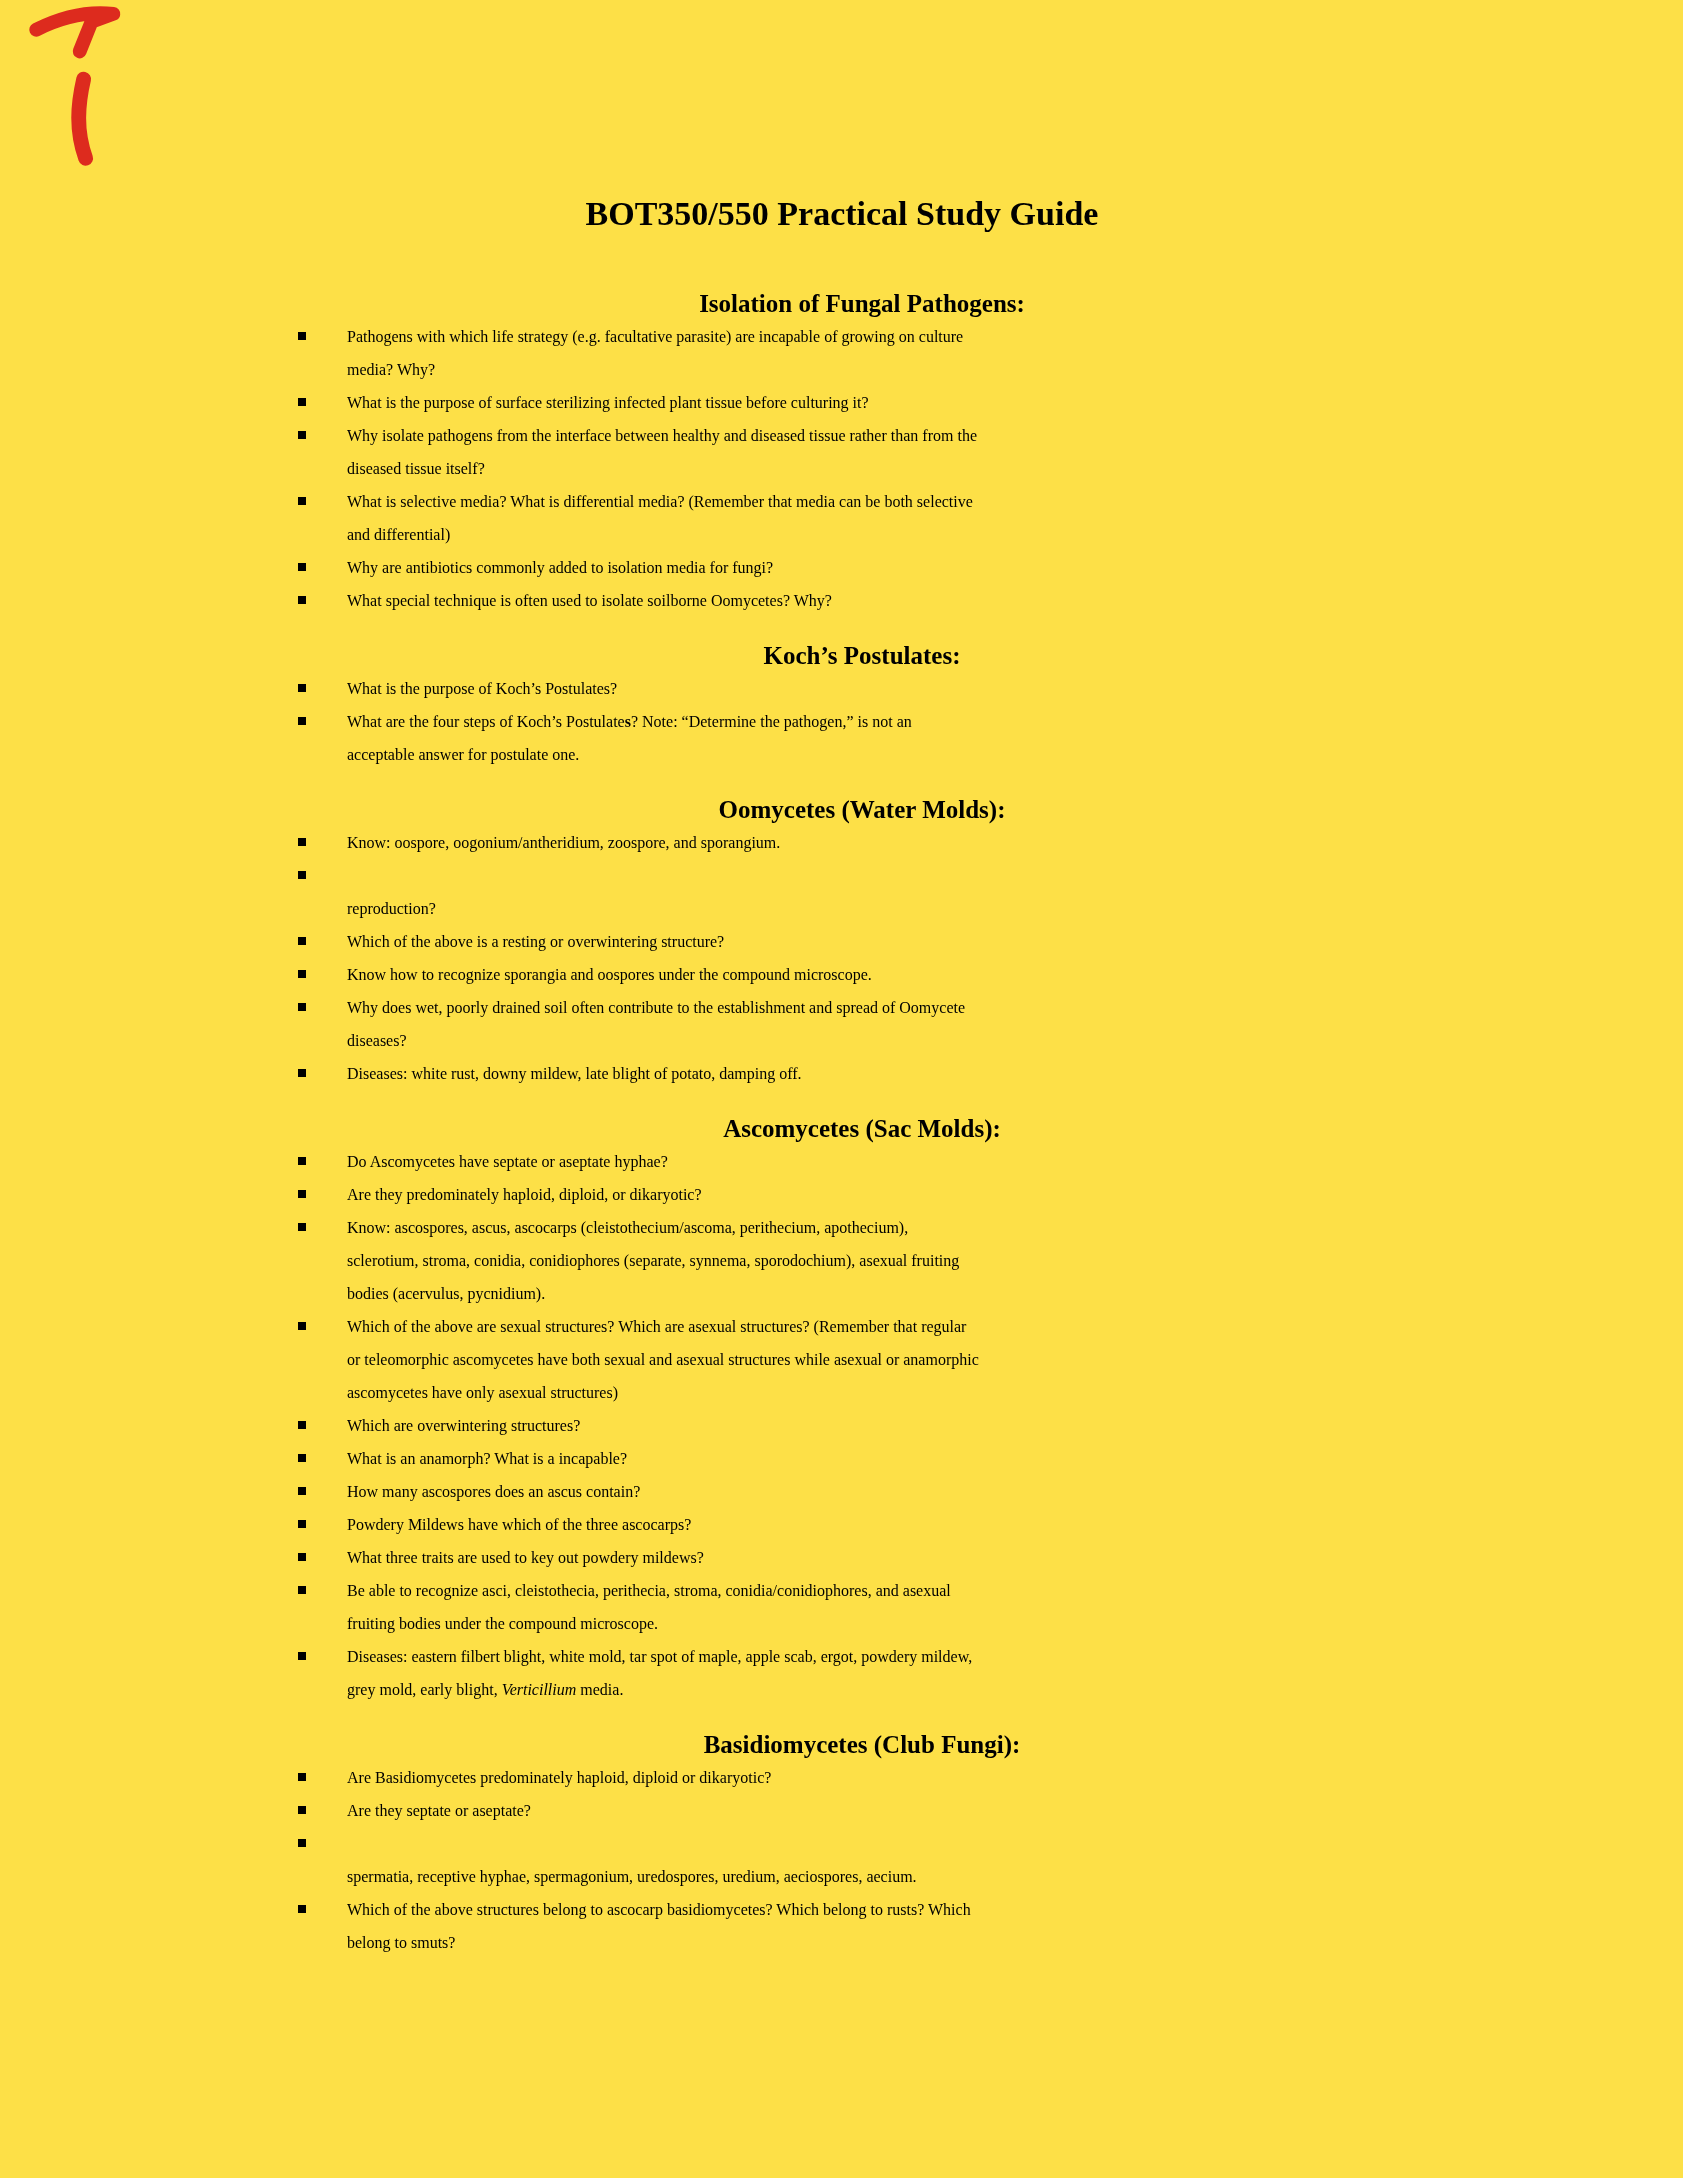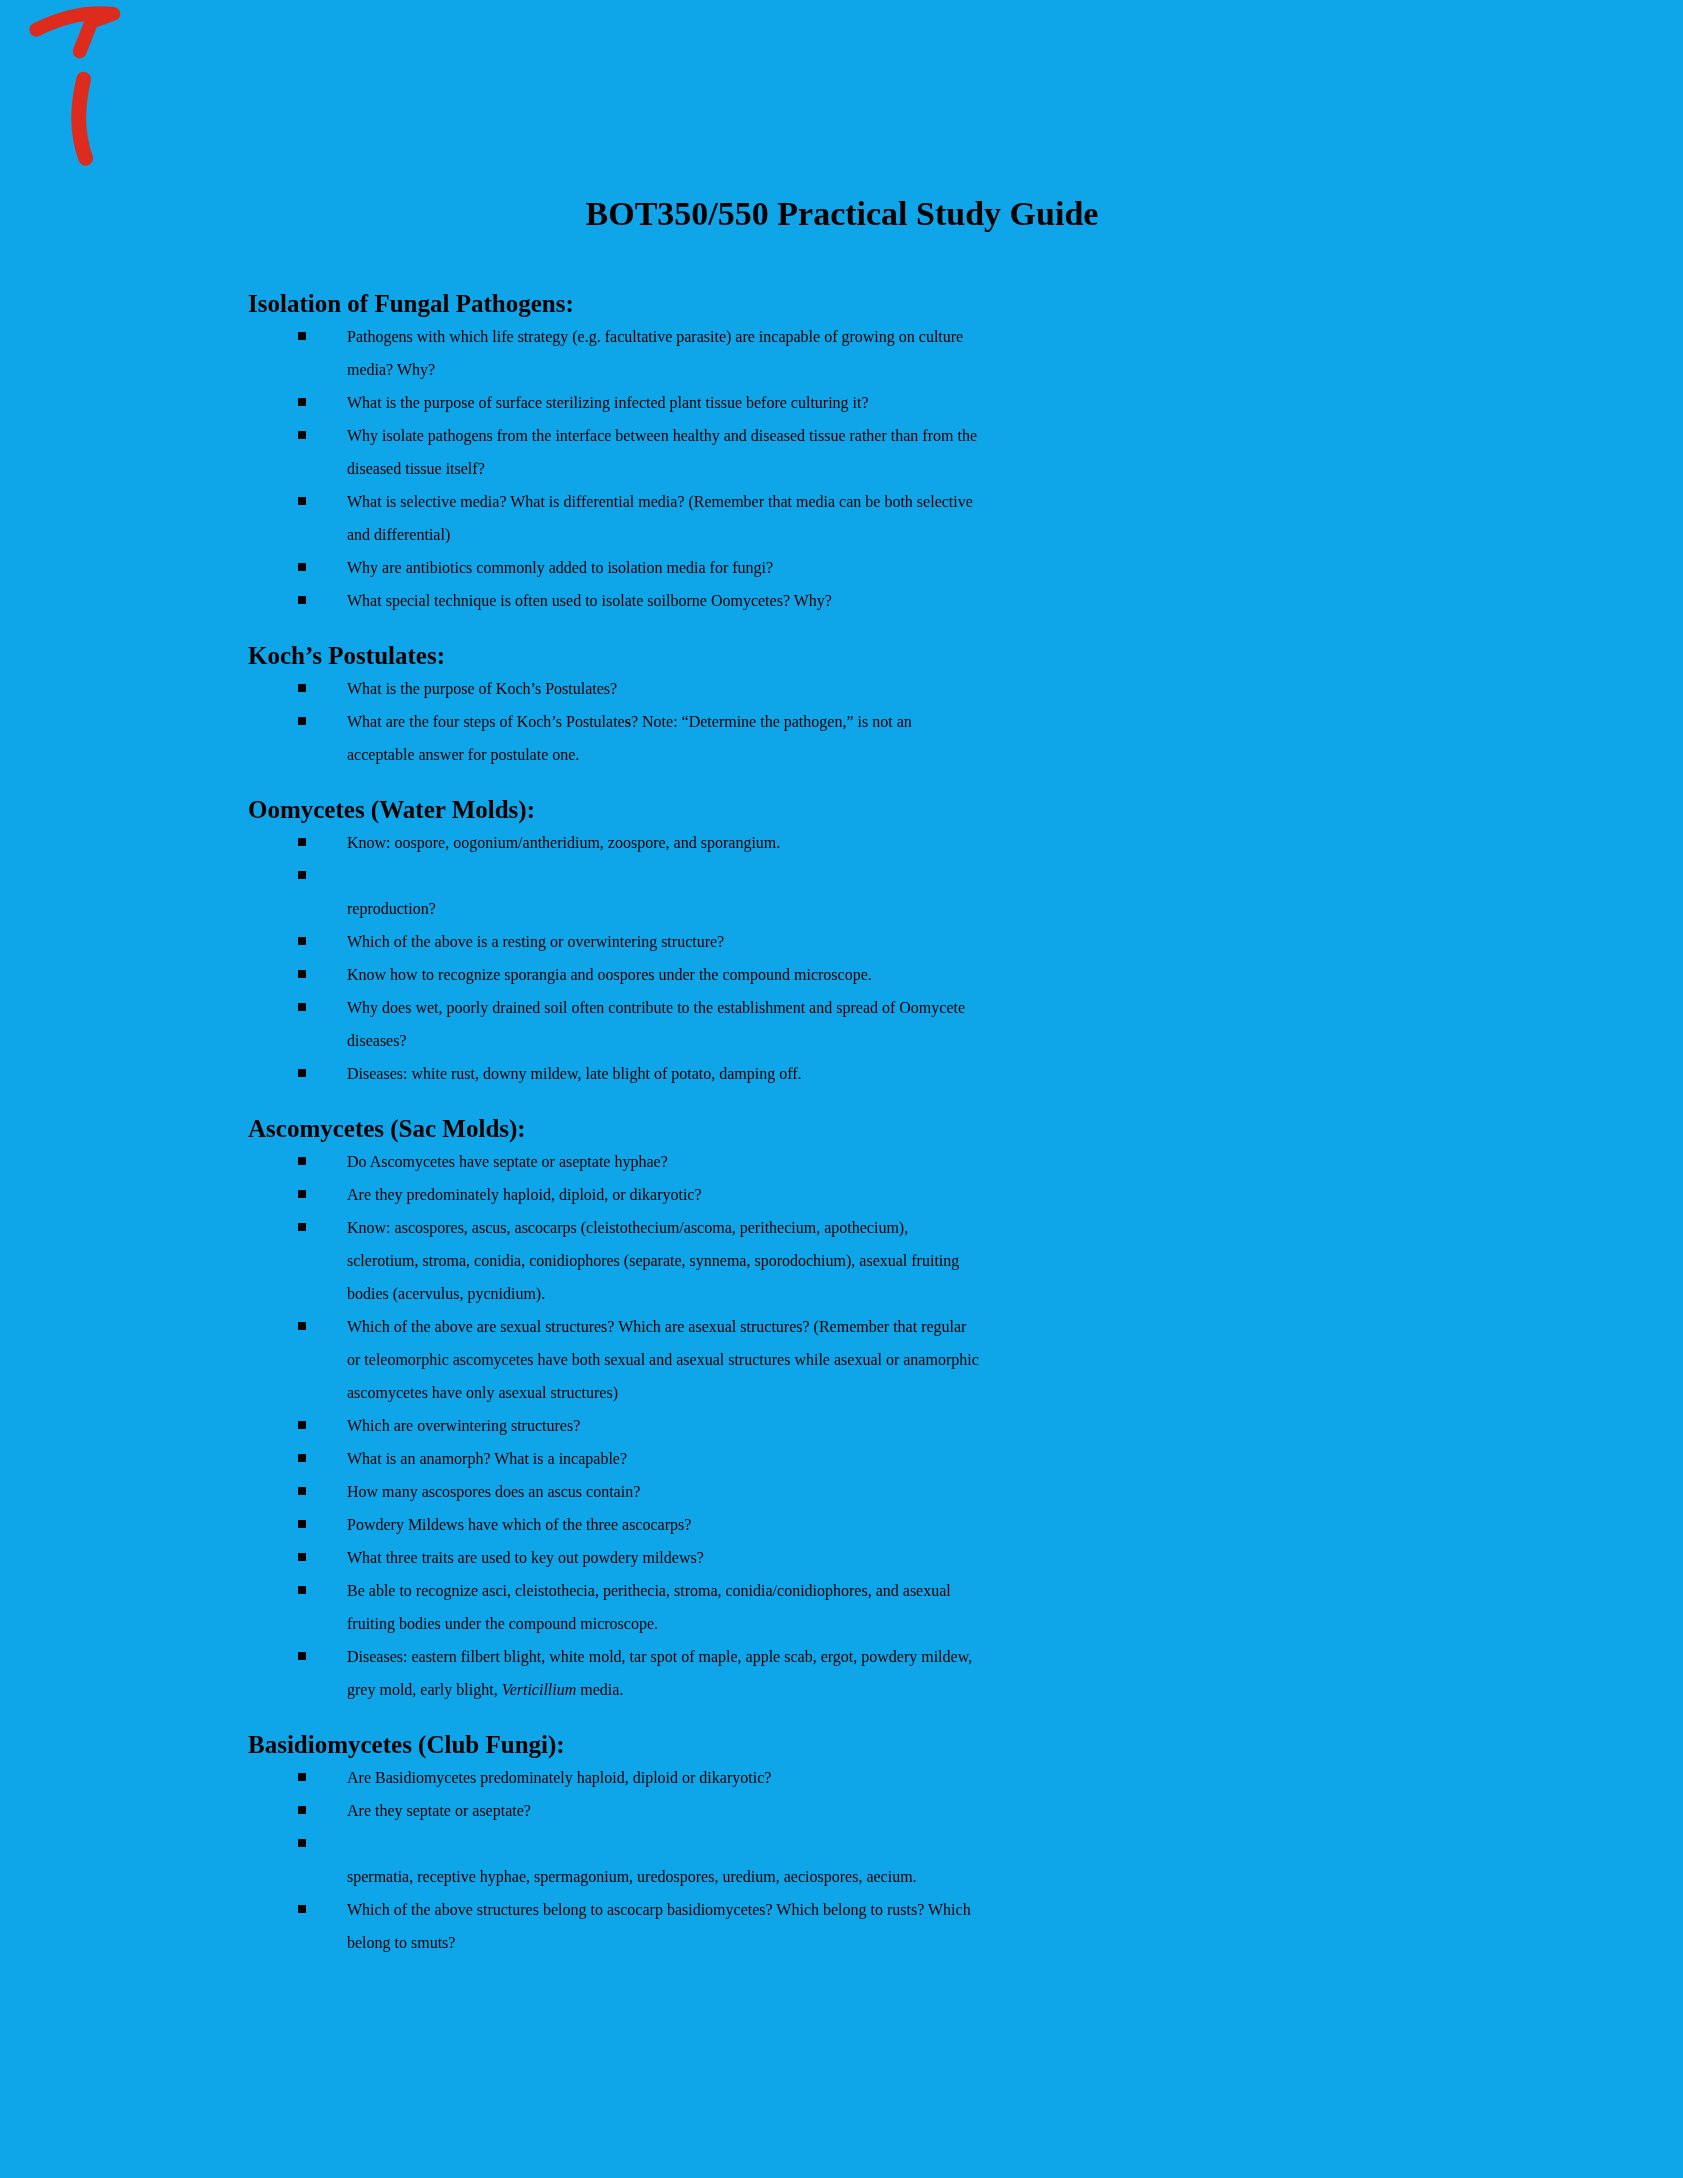--- a/index.html
+++ b/index.html
@@ -1,21 +1,21 @@
 <!DOCTYPE html>
 <html><head>
 <meta charset="utf-8">
 <style>
   html,body{margin:0;padding:0;background:#ffffff;}
   body{width:1683px;height:2178px;font-family:"Liberation Serif","DejaVu Serif",serif;color:#000;}
-  .page{position:relative;width:1683px;height:2178px;background:#0ea5e9;overflow:hidden;}
+  .page{position:relative;width:1683px;height:2178px;background:#fde047;overflow:hidden;}
   .corner-marks{position:absolute;left:22px;top:2px;}
   .content{position:absolute;left:248px;top:194px;width:1228px;}
   h1.doc-title{width:1188px;margin:0;font-size:34px;line-height:40px;font-weight:700;text-align:center;}
-  section h2{font-size:25px;line-height:33px;font-weight:700;margin:22px 0 0 0;}
+  section h2{font-size:25px;line-height:33px;font-weight:700;margin:22px 0 0 0;text-align:center;}
   section:first-of-type h2{margin-top:53px;}
   ul{list-style:none;margin:0;padding:0;}
   li{position:relative;font-size:16px;line-height:33px;padding-left:99px;}
   .marker{position:absolute;left:50px;top:12px;width:8px;height:8px;background:#000;}
   .b{font-weight:700;}
   .i{font-style:italic;}
 </style>
 </head>
 <body>
 

